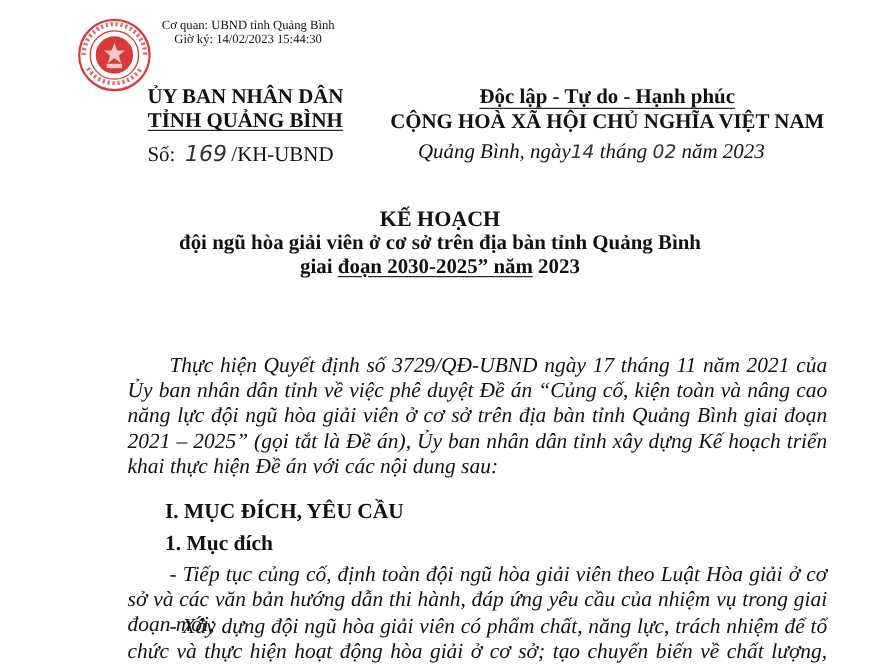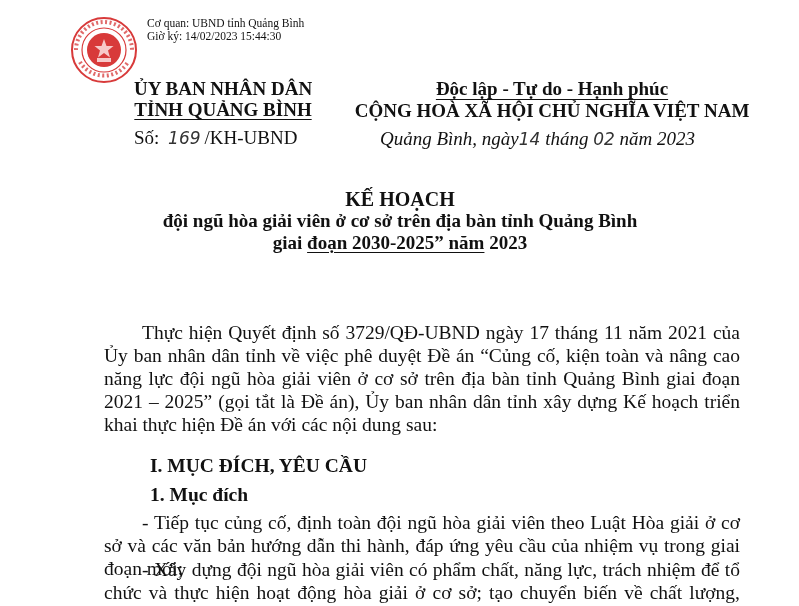--- a/index.html
+++ b/index.html
@@ -1,31 +1,31 @@
 <!DOCTYPE html>
 <html><head>
 <meta charset="utf-8">
 <style>
   html,body{margin:0;padding:0;background:#fff;}
   body{width:799px;height:606px;overflow:hidden;position:relative;font-family:"Liberation Serif","DejaVu Serif",serif;color:#111;}
   .abs{position:absolute;white-space:nowrap;}
   .seal{left:70px;top:16px;width:68px;height:68px;}
-  .sig{left:147px;top:17px;font-size:11.5px;line-height:13px;color:#111;}
+  .sig{left:147px;top:17px;font-size:11.5px;line-height:13px;color:#111;text-align:center;}
   .agency{left:134px;top:78px;width:178px;text-align:center;font-weight:bold;font-size:19px;line-height:21px;}
   .agency .u{text-decoration:underline;text-underline-offset:3px;}
   .so{left:134px;top:127px;font-size:19px;}
-  .so .hand{font-family:"DejaVu Sans",sans-serif;font-style:italic;font-size:17px;color:#333;margin:0 4px;font-weight:300;}
+  .so .hand{font-family:"DejaVu Sans",sans-serif;font-style:italic;font-size:20px;color:#333;margin:0 4px;font-weight:300;}
   .nation{left:348px;top:78px;width:408px;text-align:center;font-weight:bold;font-size:19px;line-height:22px;}
   .motto{text-decoration:underline;text-underline-offset:4px;}
   .dateline{left:380px;top:128px;font-size:19px;font-style:italic;}
   .dateline .hand{font-family:"DejaVu Sans",sans-serif;font-style:italic;font-size:17px;color:#333;}
   .title{left:120px;top:188px;width:560px;text-align:center;font-weight:bold;font-size:19px;line-height:22px;white-space:normal;}
   .title .big{font-size:20px;}
   .title .u{text-decoration:underline;text-underline-offset:3px;}
-  .body{left:104px;width:636px;font-size:19.5px;line-height:23px;white-space:normal;text-align:justify;}
+  .body{left:116px;width:636px;font-size:19.5px;line-height:23px;white-space:normal;text-align:justify;font-style:italic;}
   .p1{top:321px;}
   .indent{text-indent:38px;}
   .h1{left:150px;top:455px;font-weight:bold;font-size:19.5px;}
   .h2{left:150px;top:484px;font-weight:bold;font-size:19.5px;}
   .p2{top:511px;}
   .p3{top:558px;}
 </style>
 </head>
 <body>
 

